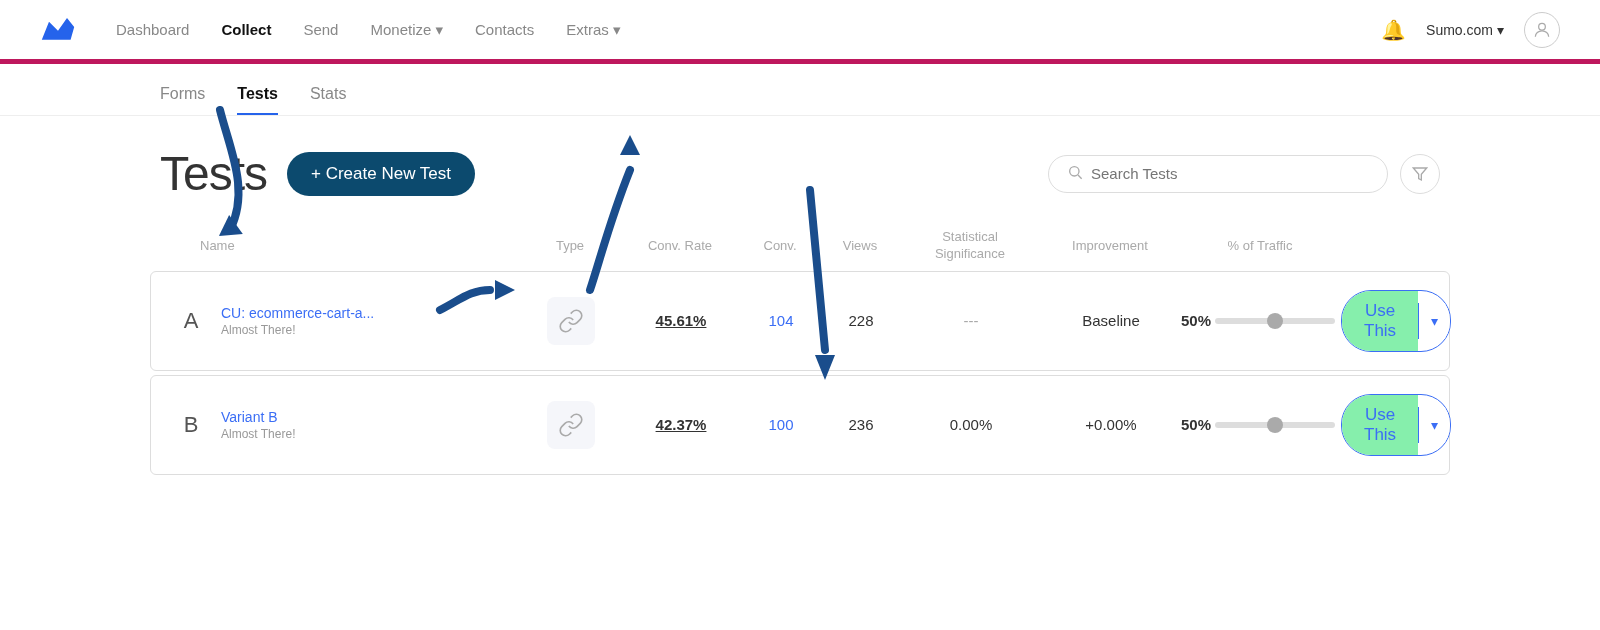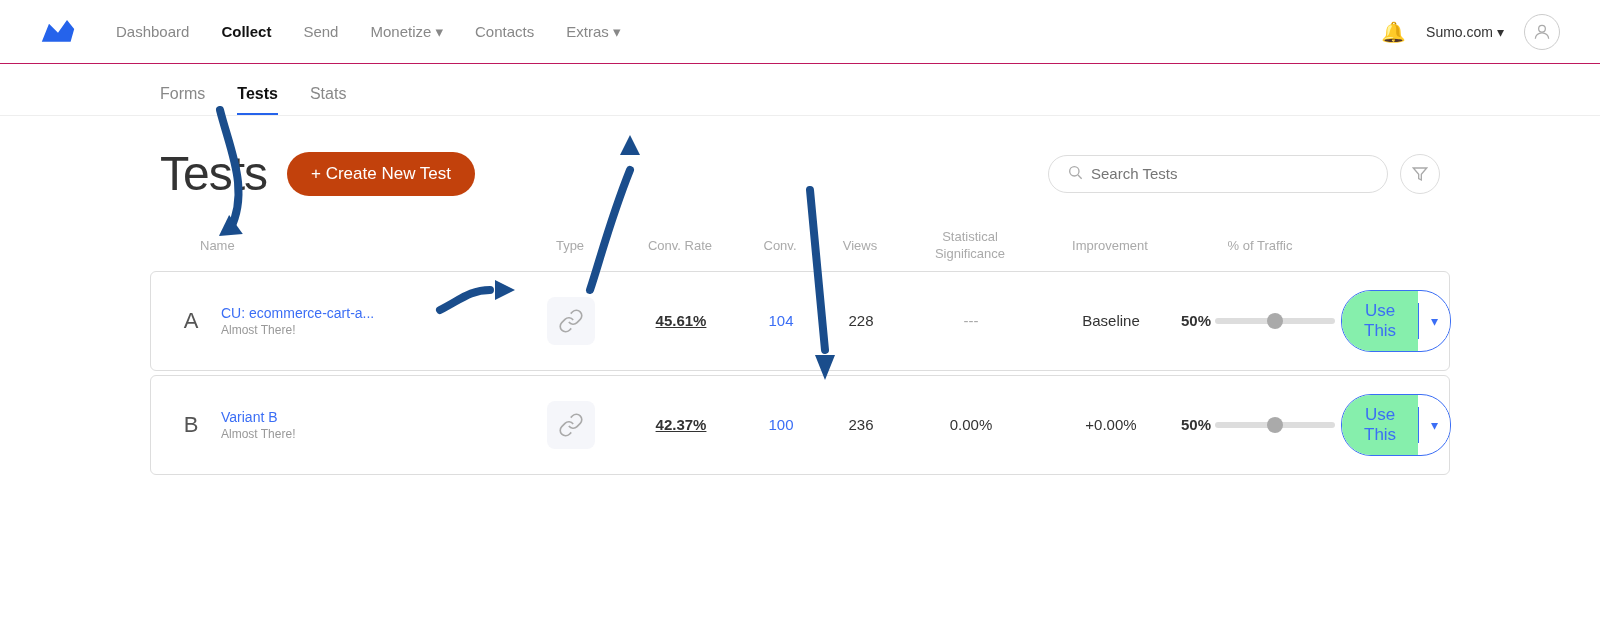--- a/index.html
+++ b/index.html
@@ -1,39 +1,39 @@
 <!DOCTYPE html>
 <html><head>
   <meta charset="utf-8">
   <style>
     * { box-sizing: border-box; margin: 0; padding: 0; }
     body { font-family: -apple-system, BlinkMacSystemFont, 'Segoe UI', sans-serif; background: #fff; color: #333; width: 1600px; min-height: 630px; overflow-x: hidden; }
 
     
-    .top-nav { display: flex; align-items: center; padding: 0 40px; height: 64px; border-bottom: 1px solid #be185d; }
+    .top-nav { display: flex; align-items: center; padding: 0 40px; height: 64px; border-bottom: 5px solid #be185d; }
     .nav-logo { margin-right: 40px; }
     .nav-logo svg { width: 36px; height: 28px; fill: #2563eb; }
     .nav-links { display: flex; gap: 32px; flex: 1; }
     .nav-link { font-size: 15px; color: #888; text-decoration: none; cursor: pointer; padding: 4px 0; }
     .nav-link.active { color: #111; font-weight: 600; }
     .nav-right { display: flex; align-items: center; gap: 20px; margin-left: auto; }
     .nav-bell { font-size: 20px; color: #aaa; cursor: pointer; }
     .nav-site { font-size: 14px; color: #333; cursor: pointer; display: flex; align-items: center; gap: 4px; }
     .nav-avatar { width: 36px; height: 36px; border-radius: 50%; border: 1.5px solid #ccc; display: flex; align-items: center; justify-content: center; cursor: pointer; }
     .nav-avatar svg { width: 20px; height: 20px; stroke: #aaa; fill: none; }
 
     
     .sub-nav { display: flex; gap: 32px; padding: 0 160px; height: 52px; align-items: flex-end; border-bottom: 1px solid #eee; }
     .sub-nav-link { font-size: 16px; color: #888; cursor: pointer; padding-bottom: 10px; border-bottom: 2px solid transparent; }
     .sub-nav-link.active { color: #111; font-weight: 600; border-bottom: 2px solid #2563eb; }
 
     
     .page-header { display: flex; align-items: center; padding: 30px 160px 20px; gap: 20px; }
     .page-title { font-size: 48px; font-weight: 300; color: #333; letter-spacing: -1px; }
-    .create-btn { background: #c2410c; color: #fff; border: none; border-radius: 30px; padding: 12px 24px; font-size: 17px; font-weight: 500; cursor: pointer; display: flex; align-items: center; gap: 8px; white-space: nowrap; }
+    .create-btn { background: #0c4a6e; color: #fff; border: none; border-radius: 30px; padding: 12px 24px; font-size: 17px; font-weight: 500; cursor: pointer; display: flex; align-items: center; gap: 8px; white-space: nowrap; }
     .search-area { margin-left: auto; display: flex; align-items: center; gap: 12px; }
     .search-box { display: flex; align-items: center; border: 1.5px solid #ddd; border-radius: 30px; padding: 8px 18px; gap: 8px; width: 340px; }
     .search-box input { border: none; outline: none; font-size: 15px; color: #999; background: transparent; width: 100%; }
     .search-icon-wrap { color: #aaa; font-size: 16px; }
     .filter-btn { width: 40px; height: 40px; border: 1.5px solid #ddd; border-radius: 50%; display: flex; align-items: center; justify-content: center; cursor: pointer; color: #aaa; background: #fff; }
 
     
     .table-header { display: grid; grid-template-columns: 360px 100px 120px 80px 80px 140px 140px 160px 200px; padding: 8px 160px; align-items: center; }
     .th { font-size: 13px; color: #aaa; font-weight: 400; text-align: center; }
     .th.left { text-align: left; padding-left: 40px; }

